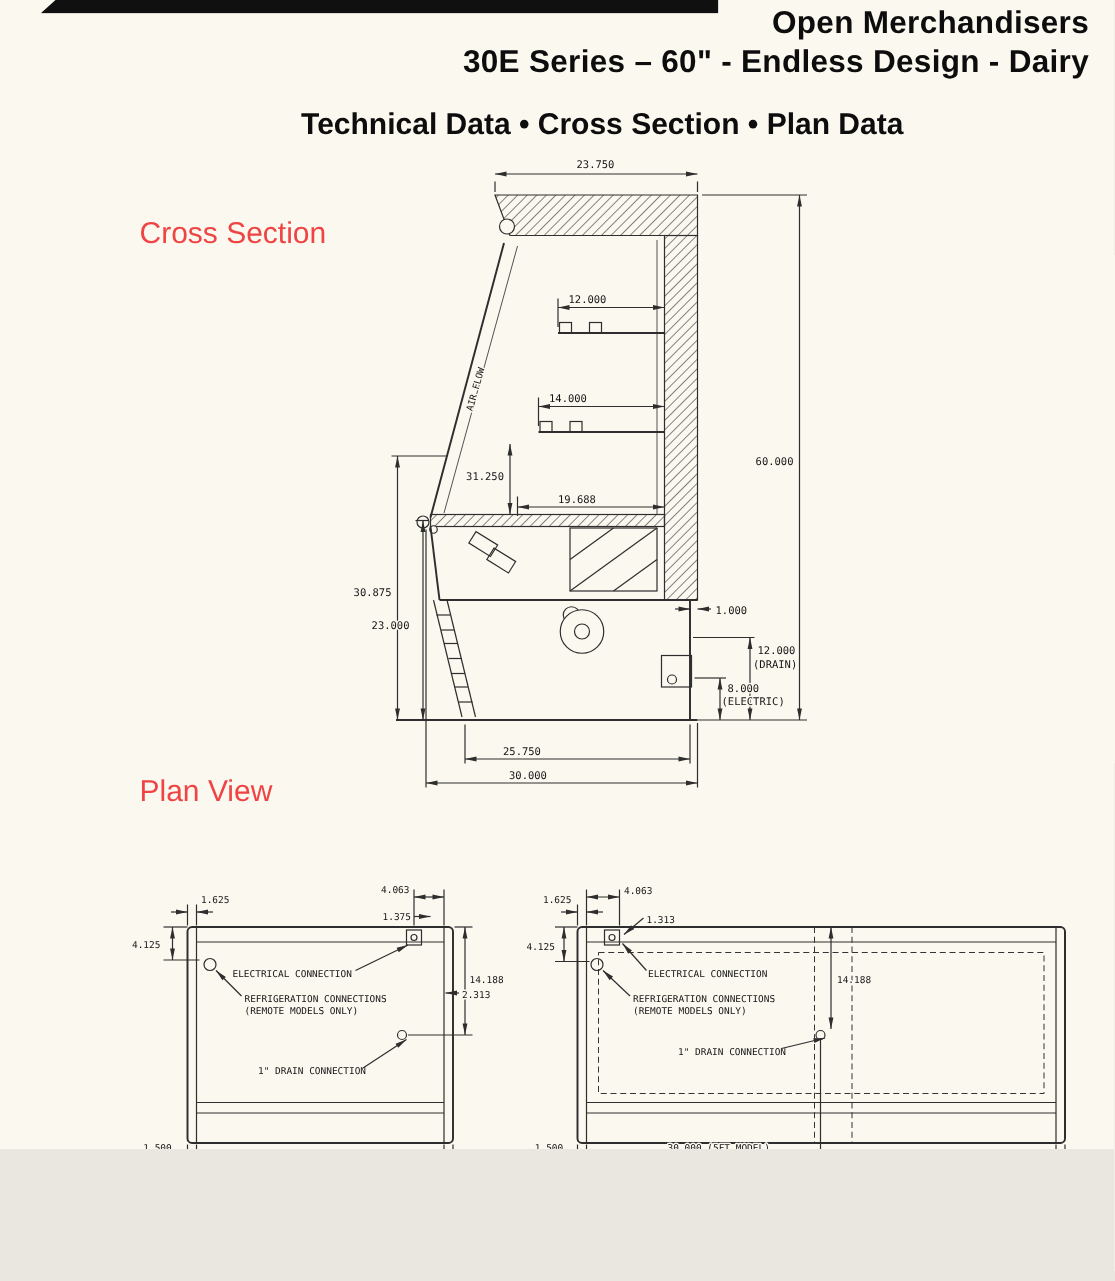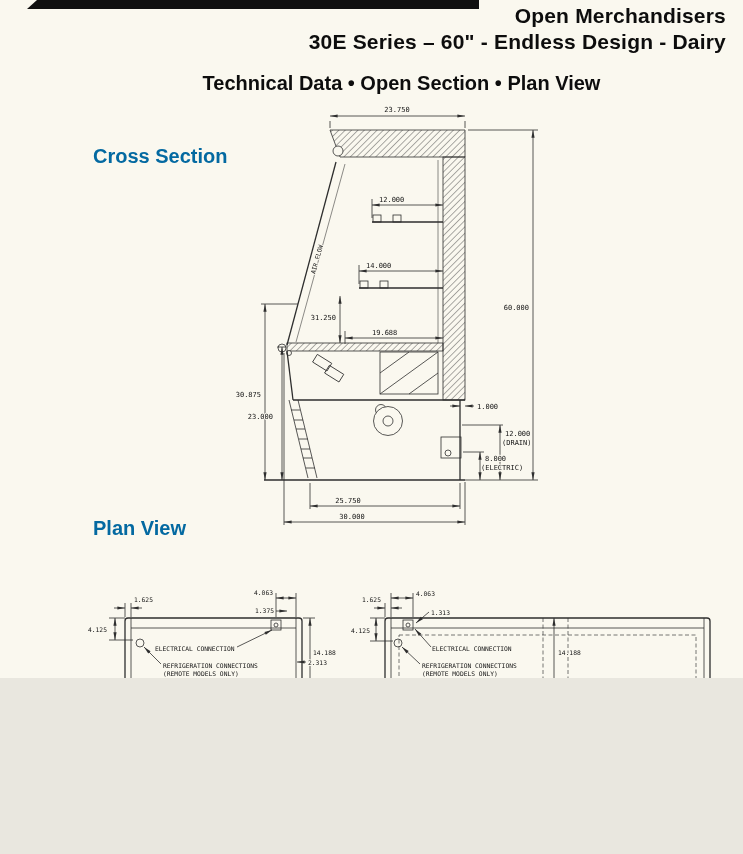--- a/index.html
+++ b/index.html
@@ -1,26 +1,26 @@
 <!DOCTYPE html>
 <html><head>
 <meta charset="utf-8">
 <style>
   *{margin:0;padding:0;box-sizing:border-box}
   html,body{background:#e9e7df}
-  .page{position:relative;width:743px;height:678px;background:#faf8ef;overflow:hidden;
+  .page{position:relative;width:743px;height:766px;background:#faf8ef;overflow:hidden;
         font-family:"Liberation Sans",sans-serif;color:#111}
   .abs{position:absolute}
   .topbar{position:absolute;left:27px;top:0;width:452px;height:9px;background:#101010;
           clip-path:polygon(10px 0,100% 0,100% 100%,0 100%)}
   .titleblock{position:absolute;top:3px;right:17px;text-align:right;font-weight:700;
               font-size:21px;line-height:1.22;letter-spacing:.2px;color:#0d0d0d}
   .subtitle{position:absolute;top:72px;left:60px;right:0;text-align:center;font-weight:700;
             font-size:20px;color:#0d0d0d}
-  .secheading{position:absolute;font-weight:700;font-size:20px;color:#0369a1}
+  .secheading{position:absolute;font-weight:400;font-size:20px;color:#ef4444}
   svg.draw{overflow:visible}
   .draw line,.draw rect,.draw circle,.draw polygon,.draw polyline,.draw path{
       stroke:#2e2e2e;stroke-width:.8;fill:none}
   .draw .w12{stroke-width:1.3}
   .draw .thin{stroke-width:.55}
   .draw .hatch{fill:url(#hatchpat)}
   .draw .bgfill{fill:#faf8ef}
   .draw .dash{stroke-dasharray:4 2.5;stroke-width:.65}
   .draw text{font-family:"DejaVu Sans Mono",monospace;fill:#141414;font-size:7px;
              paint-order:stroke;stroke:#faf8ef;stroke-width:2px;stroke-linejoin:round}
@@ -42,21 +42,21 @@
 
 <div class="page">
 
   <div class="topbar"></div>
 
   <div class="titleblock">
     <div>Open Merchandisers</div>
     <div>30E Series – 60" - Endless Design - Dairy</div>
   </div>
 
-  <div class="subtitle">Technical Data • Open Section • Plan View</div>
+  <div class="subtitle">Technical Data • Cross Section • Plan Data</div>
 
   <div class="secheading" style="left:93px;top:145px">Cross Section</div>
 
   <svg class="draw xs abs" style="left:222px;top:100px" width="352" height="445" viewBox="0 0 352 445">
     <g>
       <polygon class="hatch" points="108,30 243,30 243,57 118,57"></polygon>
       <rect class="hatch" x="221" y="57" width="22" height="243"></rect>
       <circle class="bgfill" cx="116" cy="51" r="5"></circle>
       <line class="w12" x1="114" y1="62" x2="65" y2="245"></line>
       <line class="thin" x1="123" y1="64" x2="74" y2="242"></line>

